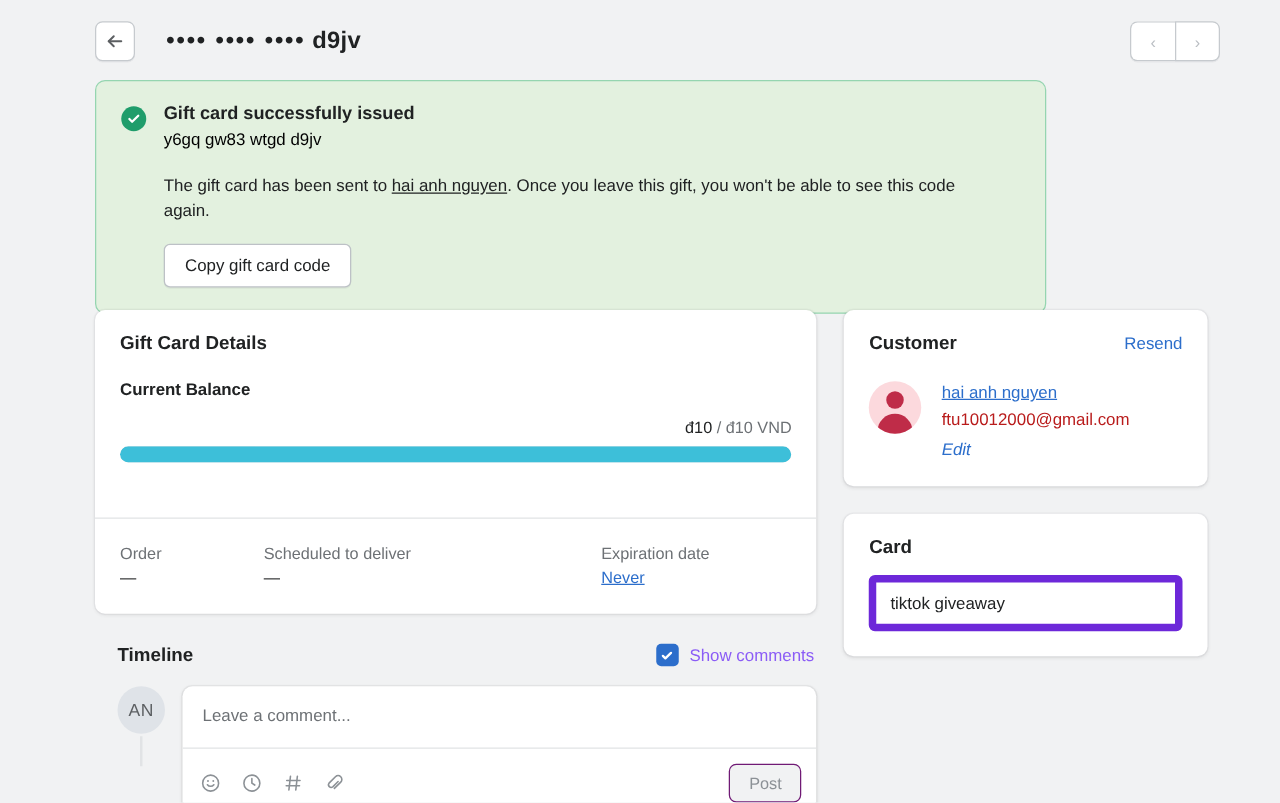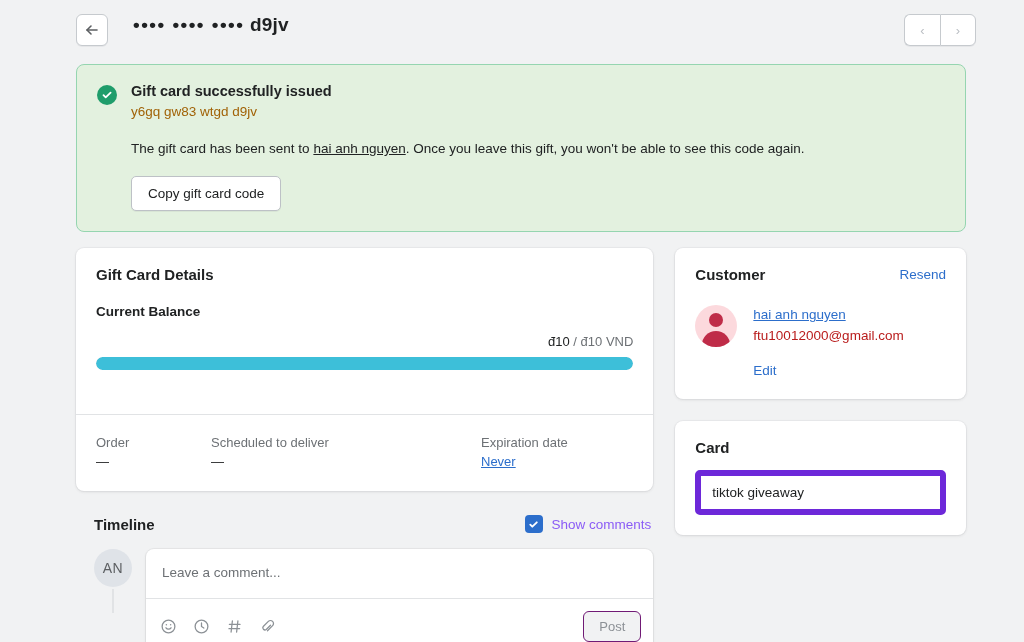--- a/index.html
+++ b/index.html
@@ -7,21 +7,21 @@
     width: 1024px; height: 642px;
     background: #f1f2f3;
     font-family: "Liberation Sans", sans-serif;
     color: #202223;
     overflow: hidden;
   }
   .page { width: 1024px; height: 642px; position: relative; }
 
   
   .header {
-    display: flex; align-items: flex-start;
+    display: flex; align-items: center;
     padding: 14px 48px 10px 76px;
     height: 62px;
   }
   .back-btn {
     width: 32px; height: 32px; border-radius: 6px;
     background: #fff; border: 1px solid #c6cace;
     display: flex; align-items: center; justify-content: center;
     cursor: pointer; flex: 0 0 auto;
     box-shadow: 0 1px 0 rgba(22,29,37,.05);
   }
@@ -37,32 +37,32 @@
     border: 1px solid #c6cace; cursor: pointer;
     display: flex; align-items: center; justify-content: center;
     font-size: 13px; color: #babec3; padding: 0;
     box-shadow: 0 1px 0 rgba(22,29,37,.05);
   }
   .pager button.prev { border-radius: 6px 0 0 6px; border-right: none; }
   .pager button.next { border-radius: 0 6px 6px 0; }
 
   
   .banner {
-    position: absolute; left: 76px; top: 64px; width: 890px;
+    position: absolute; left: 76px; top: 64px; width: 761px;
     background: #e3f1df; border: 1px solid #95d5b0; border-radius: 8px;
     padding: 18px 32px 20px 20px;
     display: flex; gap: 14px;
   }
   .check-icon {
     width: 20px; height: 20px; border-radius: 50%;
     background: #1f9d6b; flex: 0 0 auto; margin-top: 2px;
     display: flex; align-items: center; justify-content: center;
   }
   .banner-title { font-size: 14.5px; font-weight: 700; color: #202223; }
-  .banner-code { font-size: 13.5px; color: #a16207; margin-top: 5px; }
+  .banner-code { font-size: 13.5px; color: #000000; margin-top: 5px; }
   .banner-text { font-size: 13.5px; color: #202223; margin-top: 20px; line-height: 1.45; }
   .banner-text a { color: #202223; text-decoration: underline; }
   .copy-btn {
     margin-top: 17px; background: #fff; border: 1px solid #bdc1c6;
     border-radius: 5px; padding: 9px 16px; font-size: 13.5px;
     color: #202223; cursor: pointer; font-family: inherit;
     box-shadow: 0 1px 0 rgba(22,29,37,.05);
   }
 
   
@@ -160,21 +160,21 @@
   }
   .cust-avatar .ca-head {
     position: absolute; width: 14px; height: 14px; border-radius: 50%;
     background: #bf2c48; left: 14px; top: 8px;
   }
   .cust-avatar .ca-body {
     position: absolute; width: 28px; height: 20px; border-radius: 14px 14px 0 0;
     background: #bf2c48; left: 7px; top: 26px;
   }
   .cust-email { font-size: 13.5px; color: #b91c1c; margin-top: 5px; }
-  .cust-edit { display: inline-block; margin-top: 20px; }
+  .cust-edit { display: inline-block; margin-top: 9px; font-style: italic; }
 
   
   .notes-input {
     width: 100%; margin-top: 14px; border: 6px solid #6d28d9;
     border-radius: 5px; padding: 9px 11px; font-size: 13.5px;
     font-family: inherit; color: #202223; outline: none; background: #fff;
   }
   .notes-help { font-size: 13px; color: #6d7175; margin-top: 11px; line-height: 1.45; }
 </style>
 </head>

